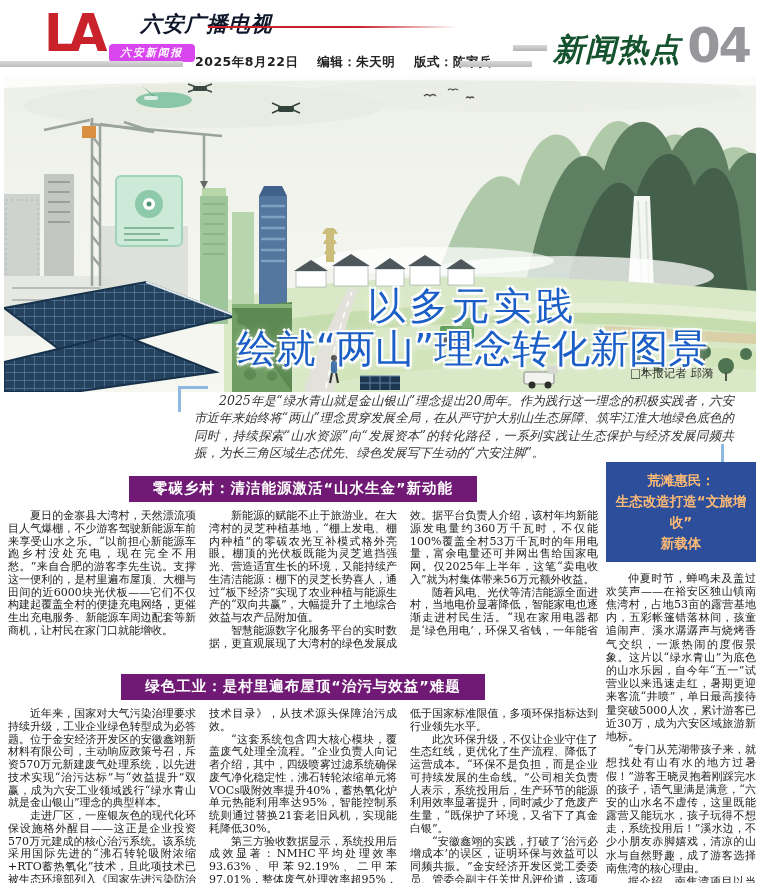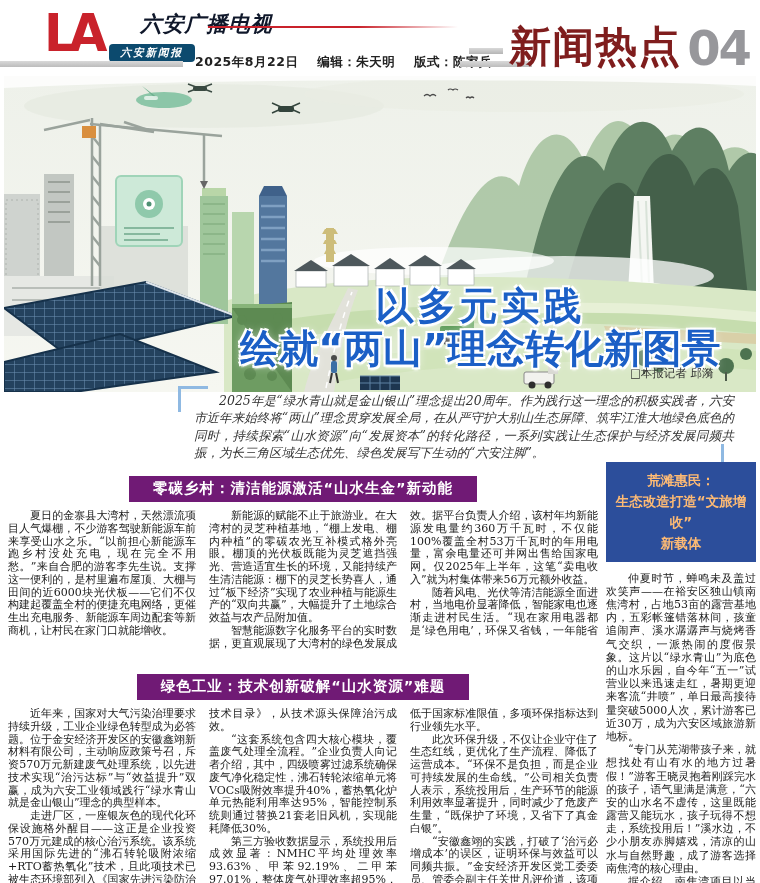--- a/index.html
+++ b/index.html
@@ -16,46 +16,46 @@
     font-family:"DejaVu Sans","Liberation Sans",sans-serif;
     font-weight:900; font-size:50px; line-height:48px; letter-spacing:-7px;
     color:#c9222b; transform:scaleY(1.02);
   }
   .brand-col{ padding-top:4px; }
   .brand-name{
     font-family:Liberation Serif, serif; font-style:italic; font-weight:700;
     font-size:21px; color:#0f172a; letter-spacing:1px; white-space:nowrap;margin-left:32px;
   }
   .brand-badge{
-    display:inline-block; margin-top:6px; background:#0c4a6e; color:#fff;
+    display:inline-block; margin-top:6px; background:#d946ef; color:#fff;
     font-size:10.5px; font-weight:700; font-style:italic; padding:2px 12px;
     border-radius:4px; letter-spacing:2px;
   }
   .red-rule{ position:absolute; left:208px; top:26px; width:250px; height:2px;
     background:linear-gradient(to right,#c9222b 60%,rgba(201,34,43,0)); }
   .dateline{ position:absolute; left:0; top:54px; width:540px; height:18px; }
   .gray-bar{ position:absolute; top:7px; height:6px;
     background:linear-gradient(to bottom,#d9d9d9,#bcbcbc); }
   .gray-bar.b1{ left:0; width:183px; }
   .gray-bar.b2{ left:460px; width:72px; }
   .date-text{ position:absolute; left:195px; top:0; font-family:"DejaVu Sans","Liberation Sans",sans-serif;
     font-size:12.5px; font-weight:700; color:#222; letter-spacing:.5px; white-space:nowrap;}
   .date-text span{ margin-right:14px; }
   .section-mast{ position:absolute; right:10px; top:26px; display:flex; align-items:flex-end; gap:6px;}
   .section-mast .minibar{ width:34px; height:6px; margin-bottom:14px;
     background:linear-gradient(to bottom,#d9d9d9,#b5b5b5);}
   .section-name{ font-family:"DejaVu Sans","Liberation Sans",sans-serif; font-weight:900;
-    font-size:42px; color:#7f1d1d; letter-spacing:1px; line-height:1;}
+    font-size:31px; color:#14532d; letter-spacing:1px; line-height:1;font-style:italic;}
   .page-num{ font-family:"DejaVu Sans","Liberation Sans",sans-serif; font-weight:900;
     font-size:48px; color:#97979b; line-height:.82; letter-spacing:-2px;}
   
   .hero{ position:absolute; left:4px; top:76px; width:752px; height:316px; }
   
-  .headline{ position:absolute; left:203px; top:287px; width:555px; text-align:center;
-    font-family:"DejaVu Sans","Liberation Sans",sans-serif; font-weight:700; color:#1b5fc6;
+  .headline{ position:absolute; left:195px; top:287px; width:555px; text-align:center;
+    font-family:"DejaVu Sans","Liberation Sans",sans-serif; font-weight:400; color:#1b5fc6;
     text-shadow:-2px -2px 0 #fff,2px -2px 0 #fff,-2px 2px 0 #fff,2px 2px 0 #fff,
                  0 3px 2px rgba(255,255,255,.9), 0 0 10px rgba(255,255,255,.8);
     pointer-events:none;}
   .headline .l1{ font-size:38px; line-height:1.05; letter-spacing:4px;}
   .headline .l2{ font-size:39px; line-height:1.15; letter-spacing:0px;}
   .byline{ position:absolute; left:630px; top:366px; font-size:11.5px; color:#333;
     font-family:"DejaVu Serif",serif; }
   
   .lede{ position:absolute; left:178px; top:386px; width:572px; height:86px;
     padding:6px 16px 0 16px; font-style:italic; font-size:12.5px; line-height:1.38;
@@ -316,21 +316,21 @@
   <div class="main-left">
     <div class="sec-head">零碳乡村：清洁能源激活“山水生金”新动能</div>
     <div class="cols c1">
       <p>夏日的金寨县大湾村，天然漂流项目人气爆棚，不少游客驾驶新能源车前来享受山水之乐。“以前担心新能源车跑乡村没处充电，现在完全不用愁。”来自合肥的游客李先生说。支撑这一便利的，是村里遍布屋顶、大棚与田间的近6000块光伏板——它们不仅构建起覆盖全村的便捷充电网络，更催生出充电服务、新能源车周边配套等新商机，让村民在家门口就能增收。</p>
       <p>新能源的赋能不止于旅游业。在大湾村的灵芝种植基地，“棚上发电、棚内种植”的零碳农光互补模式格外亮眼。棚顶的光伏板既能为灵芝遮挡强光、营造适宜生长的环境，又能持续产生清洁能源：棚下的灵芝长势喜人，通过“板下经济”实现了农业种植与能源生产的“双向共赢”，大幅提升了土地综合效益与农产品附加值。</p>
       <p>智慧能源数字化服务平台的实时数据，更直观展现了大湾村的绿色发展成效。据平台负责人介绍，该村年均新能源发电量约360万千瓦时，不仅能100%覆盖全村53万千瓦时的年用电量，富余电量还可并网出售给国家电网。仅2025年上半年，这笔“卖电收入”就为村集体带来56万元额外收益。</p>
       <p>随着风电、光伏等清洁能源全面进村，当地电价显著降低，智能家电也逐渐走进村民生活。“现在家用电器都是‘绿色用电’，环保又省钱，一年能省不少电费！”村民张琴指着家电上的节能标识笑着说。</p>
 
     </div>
     <div class="gap"></div>
-    <div class="sec-head">绿色工业：技术创新破解“山水资源”难题</div>
+    <div class="sec-head">绿色工业：是村里遍布屋顶“治污与效益”难题</div>
     <div class="cols c2">
       <p>近年来，国家对大气污染治理要求持续升级，工业企业绿色转型成为必答题。位于金安经济开发区的安徽鑫翊新材料有限公司，主动响应政策号召，斥资570万元新建废气处理系统，以先进技术实现“治污达标”与“效益提升”双赢，成为六安工业领域践行“绿水青山就是金山银山”理念的典型样本。</p>
       <p>走进厂区，一座银灰色的现代化环保设施格外醒目——这正是企业投资570万元建成的核心治污系统。该系统采用国际先进的“沸石转轮吸附浓缩+RTO蓄热氧化”技术，且此项技术已被生态环境部列入《国家先进污染防治技术目录》，从技术源头保障治污成效。</p>
       <p>“这套系统包含四大核心模块，覆盖废气处理全流程。”企业负责人向记者介绍，其中，四级喷雾过滤系统确保废气净化稳定性，沸石转轮浓缩单元将VOCs吸附效率提升40%，蓄热氧化炉单元热能利用率达95%，智能控制系统则通过替换21套老旧风机，实现能耗降低30%。</p>
       <p>第三方验收数据显示，系统投用后成效显著：NMHC平均处理效率93.63%、甲苯92.19%、二甲苯97.01%，整体废气处理效率超95%，排放浓度最大值仅38.04mg/m³，远低于国家标准限值，多项环保指标达到行业领先水平。</p>
       <p>此次环保升级，不仅让企业守住了生态红线，更优化了生产流程、降低了运营成本。“环保不是负担，而是企业可持续发展的生命线。”公司相关负责人表示，系统投用后，生产环节的能源利用效率显著提升，同时减少了危废产生量，“既保护了环境，又省下了真金白银”。</p>
       <p>“安徽鑫翊的实践，打破了‘治污必增成本’的误区，证明环保与效益可以同频共振。”金安经济开发区党工委委员、管委会副主任关世凡评价道，该项目的成功实施，为同行业提供了可复制、可推广的环保升级方案。</p>
     </div>
   </div>
 

